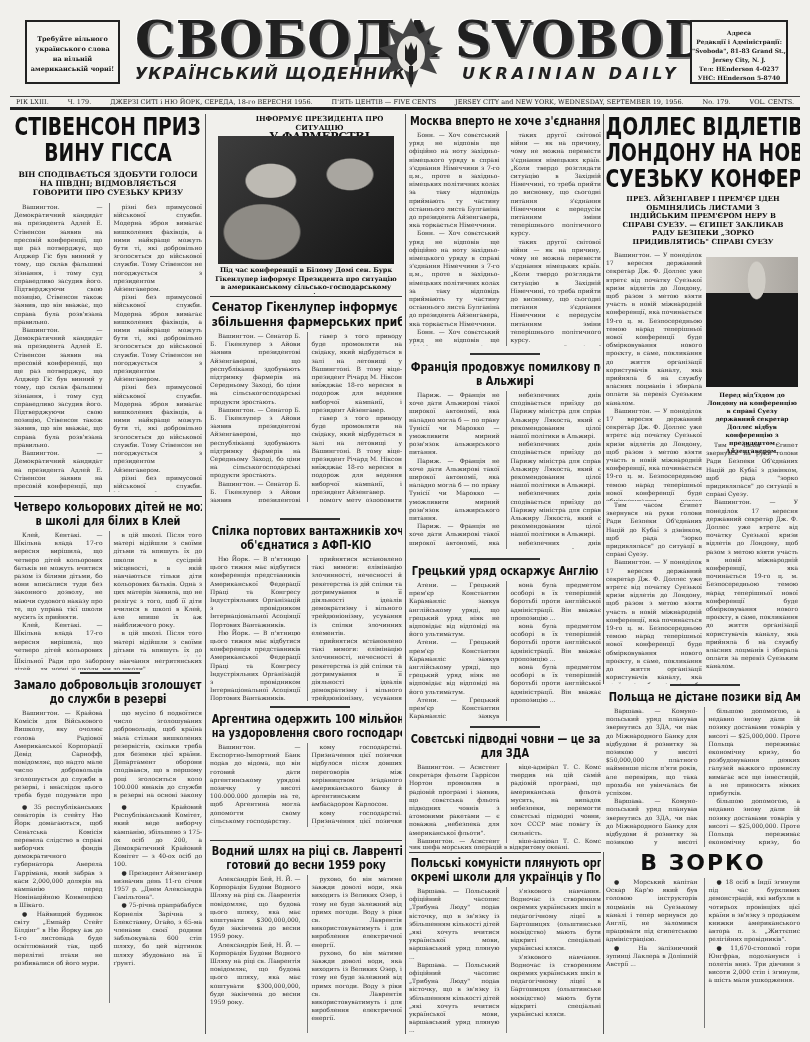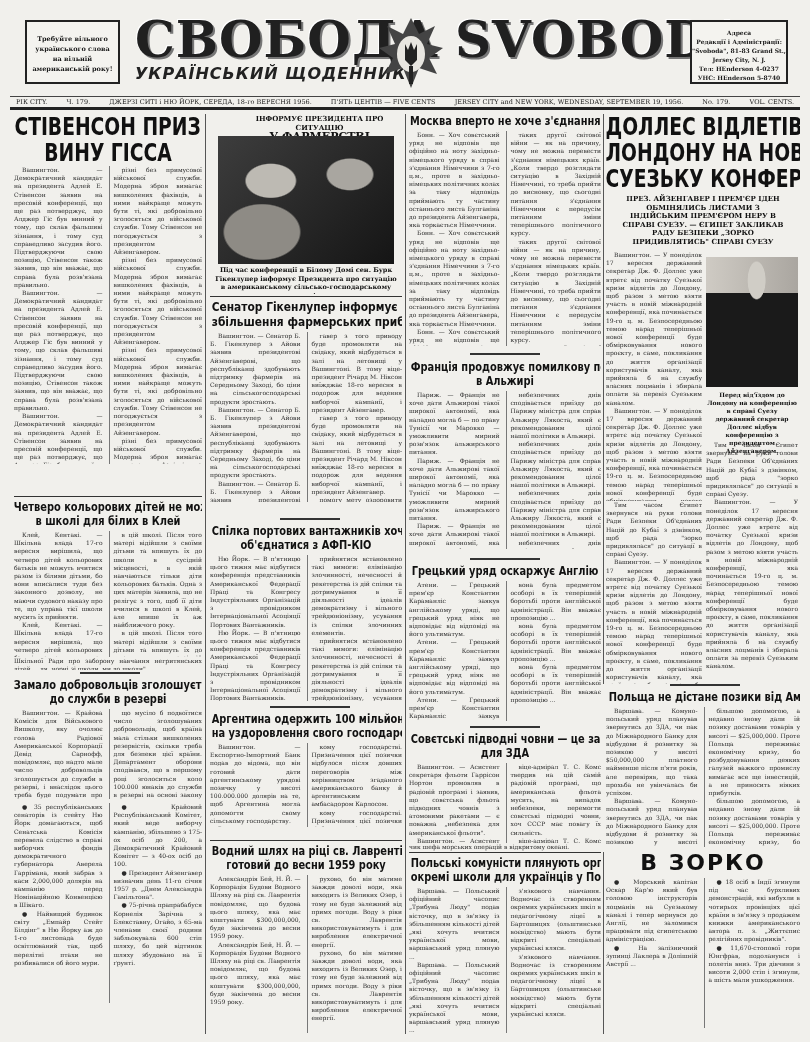--- a/index.html
+++ b/index.html
@@ -95,64 +95,66 @@
 </head>
 <body>
 
 <div class="page">
 
   <div class="masthead">
     <div class="ear ear-left">
       <div>Требуйте вільного</div>
       <div>українського слова</div>
       <div>на вільній</div>
-      <div>американській року!</div>
+      <div>американській чорні!</div>
     </div>
 
     <div class="logo logo-cyr">СВОБОДА</div>
     <div class="subtitle sub-cyr">УКРАЇНСЬКИЙ ЩОДЕННИК</div>
 
     <svg class="emblem" viewBox="0 0 72 78">
       <g fill="#2a2a2a">
         <path d="M36 4 L44 20 L60 12 L52 30 L68 34 L54 44 L62 60 L44 54 L36 74 L28 54 L10 60 L18 44 L4 34 L20 30 L12 12 L28 20 Z" fill="#444"></path>
         <ellipse cx="36" cy="40" rx="14" ry="18" fill="#e8e6e0"></ellipse>
         <path d="M30 30 L30 46 L36 52 L42 46 L42 30 L39 36 L36 28 L33 36 Z" fill="#222"></path>
         <rect x="34" y="52" width="4" height="18" fill="#222"></rect>
       </g>
     </svg>
 
     <div class="logo logo-lat">SVOBODA</div>
+    <div class="subtitle sub-lat">UKRAINIAN DAILY</div>
 
     <div class="ear ear-right">
       <div>Адреса</div>
       <div>Редакції і Адміністрації:</div>
       <div>"Svoboda", 81-83 Grand St.,</div>
       <div>Jersey City, N. J.</div>
       <div>Тел: HEnderson 4-0237</div>
       <div>УНС: HEnderson 5-8740</div>
     </div>
   </div>
 
   <div class="dateline">
-    <span>РІК CITY.</span>
+    <span>РІК LXIII.</span>
     <span>Ч. 179.</span>
     <span>ДЖЕРЗІ СИТІ і НЮ ЙОРК, СЕРЕДА, 18-го ВЕРЕСНЯ 1956.</span>
     <span>П'ЯТЬ ЦЕНТІВ — FIVE CENTS</span>
     <span>JERSEY CITY and NEW YORK, WEDNESDAY, SEPTEMBER 19, 1956.</span>
     <span>No. 179.</span>
     <span>VOL. CENTS.</span>
   </div>
 
   <div class="rule-v" style="left:205px; top:114px; height:920px;"></div>
   <div class="rule-v" style="left:405px; top:114px; height:920px;"></div>
   <div class="rule-v" style="left:603px; top:114px; height:570px;"></div>
 
   <div class="col" style="left:14px; top:114px; width:188px; height:378px;">
     <div class="h-big" style="font-size:24px; line-height:26px; width:240px; margin-left:-26px;">СТІВЕНСОН ПРИЗНАЄ</div>
     <div class="h-big" style="font-size:24px; line-height:26px; width:240px; margin-left:-26px;">ВИНУ ГІССА</div>
+    <div class="deck" style="margin:4px 0 6px;">ВІН СПОДІВАЄТЬСЯ ЗДОБУТИ ГОЛОСИ НА ПІВДНІ; ВІДМОВЛЯЄТЬСЯ ГОВОРИТИ ПРО СУЕЗЬКУ КРИЗУ</div>
     <div class="twocol body-text" style="height:298px; overflow:hidden;">
       <div>
           <p>Вашингтон. — Демократичний кандидат на президента Адлей Е. Стівенсон заявив на пресовій конференції, що ще раз потверджує, що Алджер Гіс був винний у тому, що склав фальшиві зізнання, і тому суд справедливо засудив його. Підтверджуючи свою позицію, Стівенсон також заявив, що він вважає, що справа була розв'язана правильно.</p>
           <p>Вашингтон. — Демократичний кандидат на президента Адлей Е. Стівенсон заявив на пресовій конференції, що ще раз потверджує, що Алджер Гіс був винний у тому, що склав фальшиві зізнання, і тому суд справедливо засудив його. Підтверджуючи свою позицію, Стівенсон також заявив, що він вважає, що справа була розв'язана правильно.</p>
           <p>Вашингтон. — Демократичний кандидат на президента Адлей Е. Стівенсон заявив на пресовій конференції, що ще раз потверджує, що Алджер Гіс був винний у тому, що склав фальшиві зізнання, і тому суд справедливо засудив його. Підтверджуючи свою позицію, Стівенсон також заявив, що він вважає, що справа була розв'язана правильно.</p>
         </div>
       <div style="border-left:1px solid #777; padding-left:4px;">
           <p>різні без примусової військової служби. Модерна зброя вимагає вишколених фахівців, а ними найкраще можуть бути ті, які добровільно зголосяться до військової служби. Тому Стівенсон не погоджується з президентом Айзенгавером.</p>
           <p>різні без примусової військової служби. Модерна зброя вимагає вишколених фахівців, а ними найкраще можуть бути ті, які добровільно зголосяться до військової служби. Тому Стівенсон не погоджується з президентом Айзенгавером.</p>
           <p>різні без примусової військової служби. Модерна зброя вимагає вишколених фахівців, а ними найкраще можуть бути ті, які добровільно зголосяться до військової служби. Тому Стівенсон не погоджується з президентом Айзенгавером.</p>

